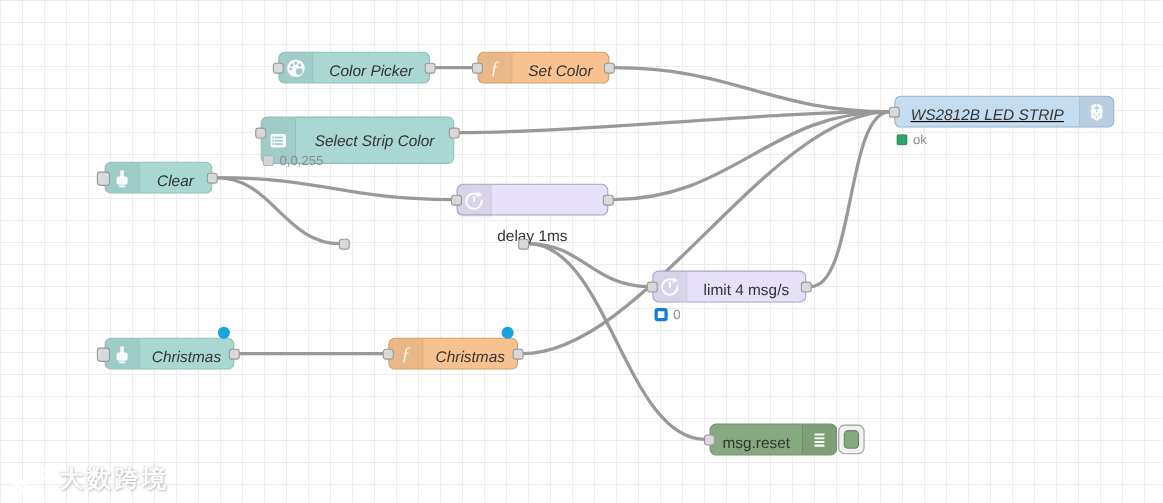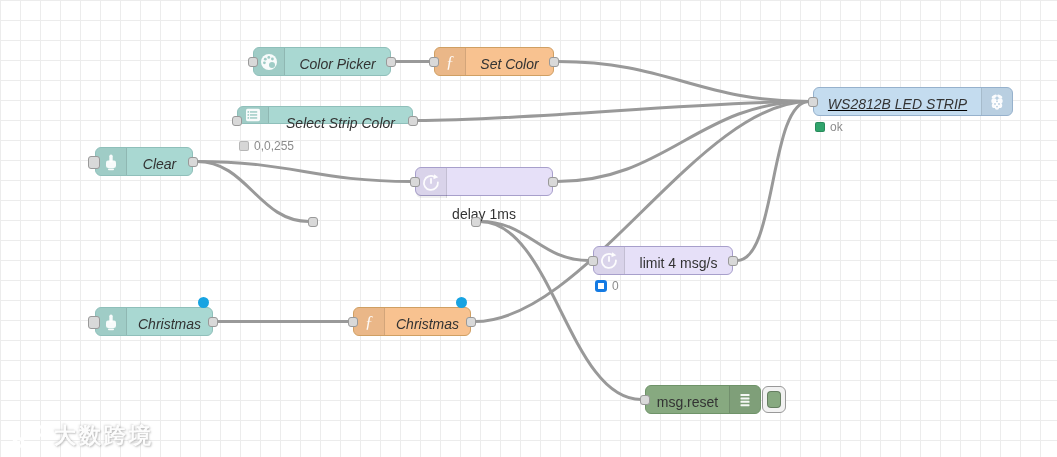--- a/index.html
+++ b/index.html
@@ -101,21 +101,21 @@
     <div class="node" style="left: 434px; top: 47px; width: 120px; height: 29px; background: rgb(248, 194, 144); border-color: rgb(207, 159, 99);">
       <div class="icon-area left">
         <svg width="20" height="20" viewBox="0 0 20 20">
           <text x="10" y="15" text-anchor="middle" font-family="Liberation Serif, serif" font-style="italic" font-size="17" fill="rgba(255,255,255,0.92)">ƒ</text>
         </svg>
       </div>
       <div class="node-label italic">Set Color</div>
     </div>
     <div class="port" style="left: 429px; top: 56.5px;"></div>
     <div class="port" style="left: 549px; top: 56.5px;"></div>
-    <div class="node" style="left: 237px; top: 106px; width: 176px; height: 18px; background: rgb(169, 216, 210); border-color: rgb(143, 191, 186);">
+    <div class="node" style="left: 237px; top: 106px; width: 176px; height: 43px; background: rgb(169, 216, 210); border-color: rgb(143, 191, 186);">
       <div class="icon-area left">
         <svg width="20" height="20" viewBox="0 0 20 20">
           <defs>
             <mask id="dm2">
               <rect width="20" height="20" fill="#fff"></rect>
       <rect x="7" y="6.2" width="7.2" height="1.5"></rect>
               <rect x="7" y="9.2" width="7.2" height="1.5"></rect>
       <rect x="7" y="12.2" width="7.2" height="1.5"></rect>
       <circle cx="5.3" cy="6.9" r="0.9"></circle>
               <circle cx="5.3" cy="9.9" r="0.9"></circle>

